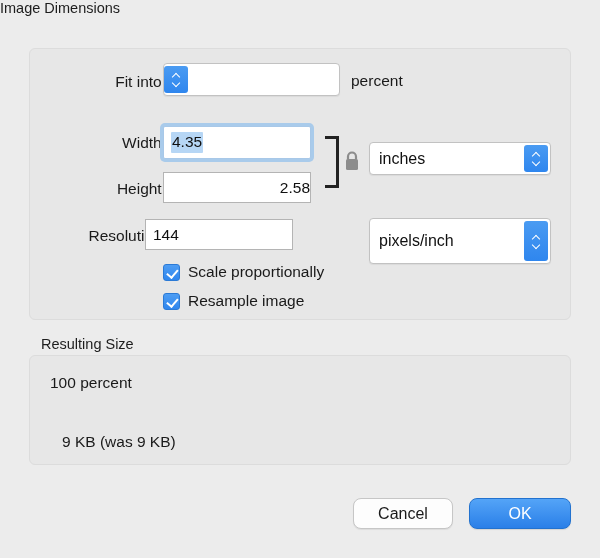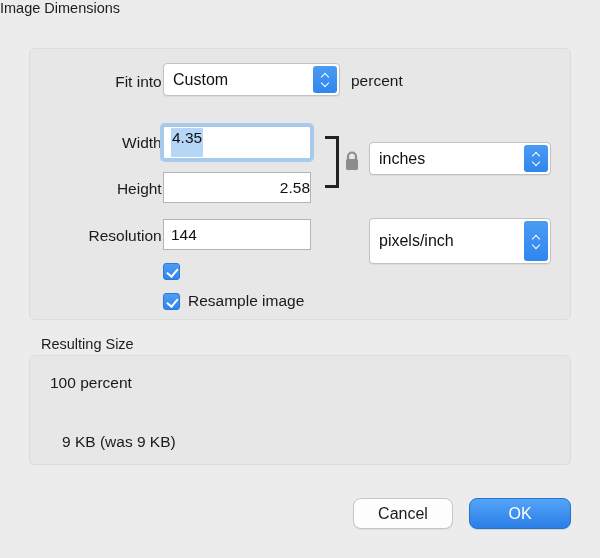--- a/index.html
+++ b/index.html
@@ -57,21 +57,21 @@
     font-size: 15.5px;
     color: #101010;
   }
   .text-field.focused {
     border: 1px solid #a8c8e8;
     box-shadow: 0 0 0 3px #a9cbeb;
     border-radius: 2px;
   }
   .sel {
     background: #b6d6f5;
-    padding: 1px 1px 10px 1px;
+    padding: 1px 1px 2px 1px;
     border-radius: 1px;
   }
 
   
   .popup {
     position: absolute;
     background: #ffffff;
     border: 1px solid #c2c2c2;
     border-radius: 4px;
     box-sizing: border-box;
@@ -218,21 +218,20 @@
 </style>
 </head>
 <body>
 
 <div class="group-label">Image Dimensions</div>
 <div class="group-box" id="dims-box"></div>
 
 <div class="row-label" style="left:80px; top:73px; width:86px;">Fit into:</div>
 
 <div class="popup" id="fit-into-popup" style="left:163px; top:63px; width:177px; height:33px;">
-  <span class="popup-text">Custom</span>
   <span class="stepper">
     <span class="chev up"></span>
     <span class="chev down"></span>
   </span>
 </div>
 
 <div class="suffix" style="left:351px; top:72px;">percent</div>
 
 <div class="row-label" style="left:80px; top:134px; width:86px;">Width:</div>
 
@@ -255,34 +254,35 @@
 </div>
 
 <div class="row-label" style="left:80px; top:180px; width:86px;">Height:</div>
 
 <div class="text-field" style="left:163px; top:172px; width:148px; height:31px;justify-content:flex-end;">
   <span>2.58</span>
 </div>
 
 <div class="row-label" style="left:52px; top:227px; width:114px;">Resolution:</div>
 
-<div class="text-field" style="left:163px; top:219px; width:148px; height:31px;">
+<div class="text-field" style="left:145px; top:219px; width:148px; height:31px;">
   <span>144</span>
 </div>
 
 <div class="popup" id="resolution-units-popup" style="left:369px; top:218px; width:182px; height:46px;">
   <span class="popup-text">pixels/inch</span>
   <span class="stepper">
     <span class="chev up"></span>
     <span class="chev down"></span>
   </span>
 </div>
 
 <div class="checkbox-row" style="left:163px; top:263px;">
   <span class="checkbox"></span>
+  <span class="checkbox-label">Scale proportionally</span>
 </div>
 
 <div class="checkbox-row" style="left:163px; top:292px;">
   <span class="checkbox"></span>
   <span class="checkbox-label">Resample image</span>
 </div>
 
 <div class="group-label" id="result-label">Resulting Size</div>
 <div class="group-box" id="result-box"></div>
 

